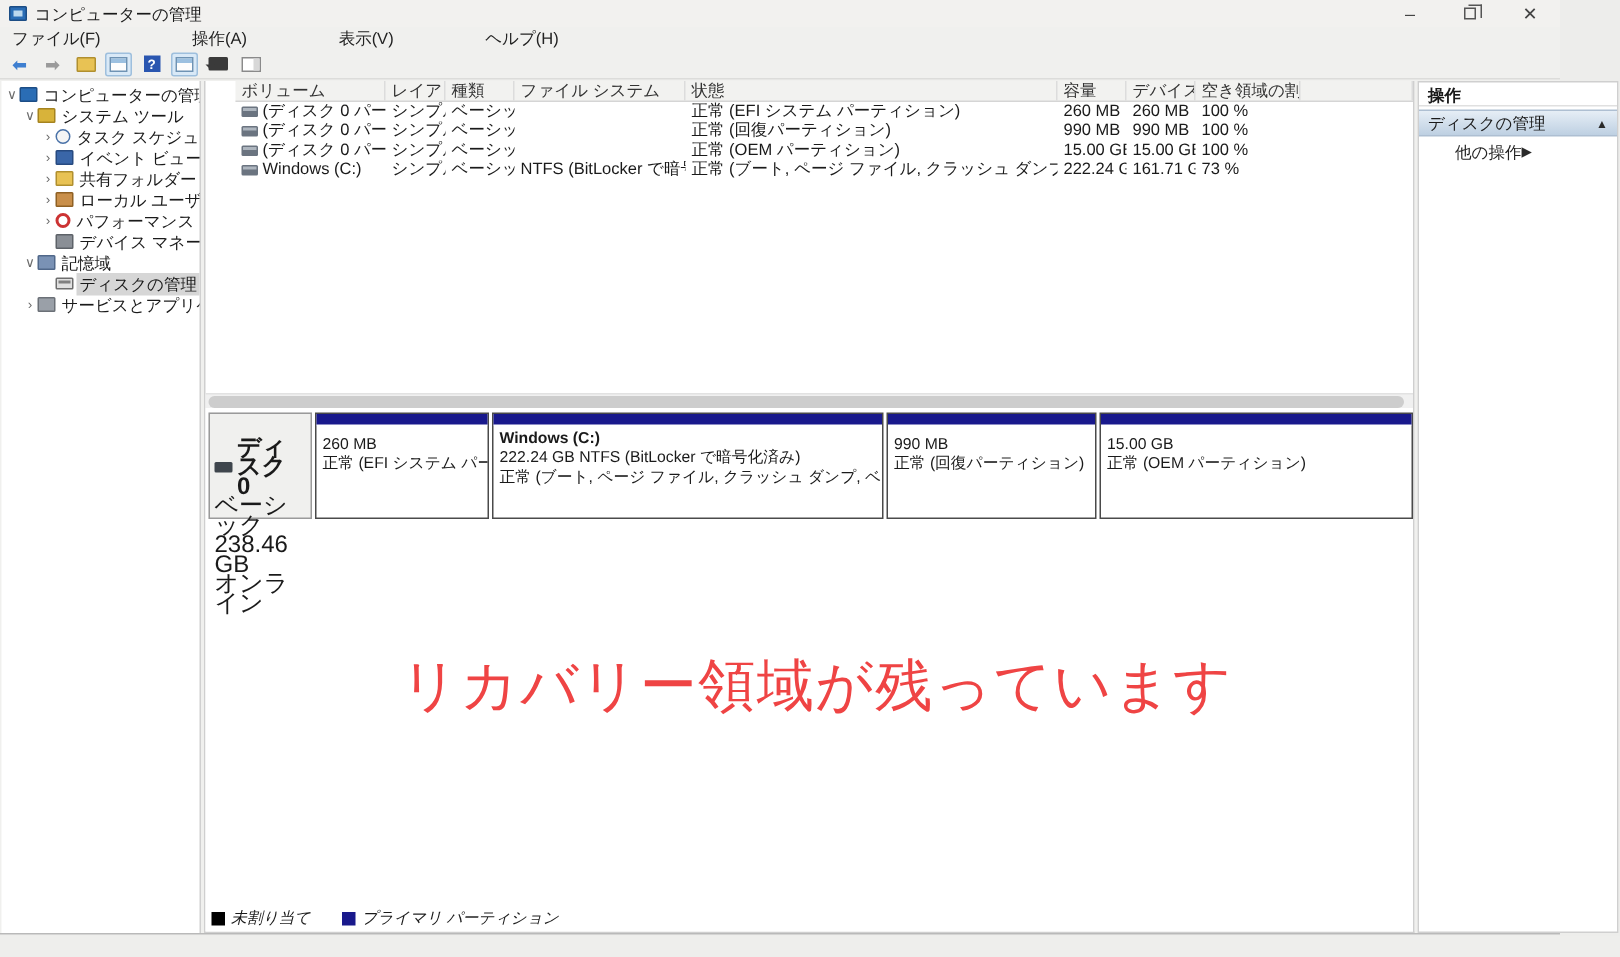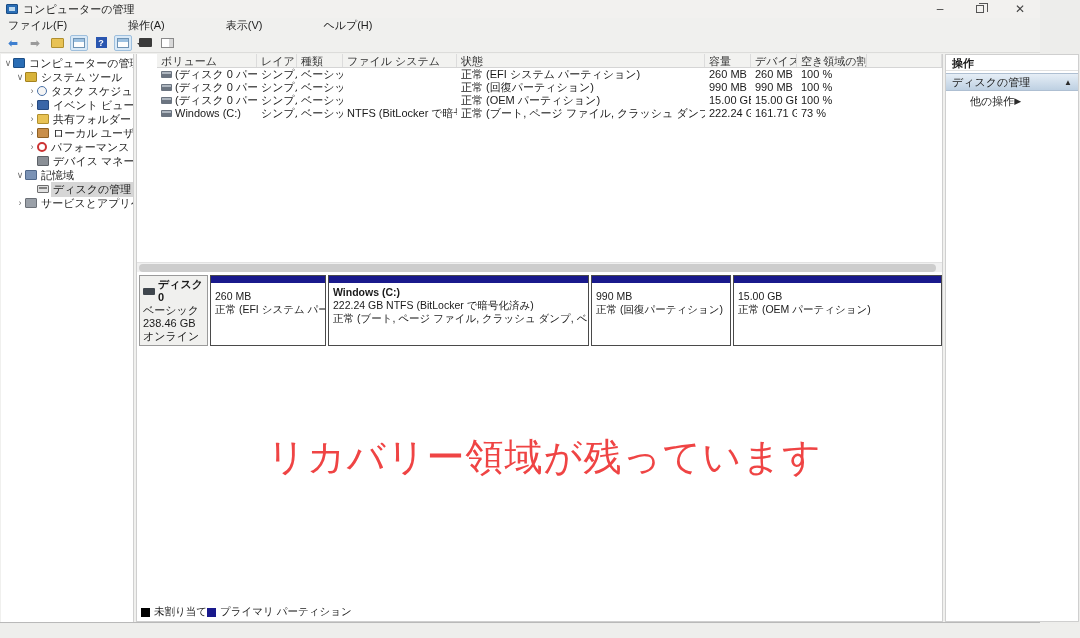--- a/index.html
+++ b/index.html
@@ -71,34 +71,34 @@
   .vol-ico { width:11px; height:7px; background:#6b7480; border-radius:1px; position:relative; flex:none; }
   .vol-ico::after { content:""; position:absolute; left:1px; top:1px; right:1px; height:2px; background:#aeb6bf; }
 
   
   .hscroll { position:absolute; left:0; top:208px; width:100%; height:10px; background:#f0f0f0; border-top:1px solid #e2e2e2; }
   .hscroll .thumb { position:absolute; left:2px; top:1px; height:8px; width:99%; background:#cdcdcd; border-radius:4px; }
 
   
   .disk-pane { position:absolute; left:0; top:218px; width:100%; bottom:0; background:#fff; }
   .disk-row { position:absolute; left:2px; top:3px; display:flex; height:71px; }
-  .disk-label { width:69px; height:71px; border:1px solid #9a9a9a; background:#f0f0ee; font-size:11px; padding:2px 3px; line-height:13px; }
+  .disk-label { width:69px; height:71px; border:1px solid #9a9a9a; background:#f0f0ee; font-size:16px; padding:16px 3px; line-height:13px; }
   .disk-label .dname { font-weight:bold; display:flex; align-items:center; gap:3px; }
   .dl-ico { width:12px; height:7px; background:#3f464d; border-radius:1px; flex:none; }
   .parts { display:flex; gap:2px; margin-left:2px; }
   .part { border:1px solid #4a4a4a; background:#fff; display:flex; flex-direction:column; }
   .part-bar { height:8px; background:#19198c; flex:none; border-bottom:1px solid #fff; }
   .part-body { font-size:10.5px; line-height:13px; padding:6px 4px 0 4px; white-space:nowrap; overflow:hidden; }
   .pw1{width:116px;} .pw2{width:261px;} .pw3{width:140px;} .pw4{width:209px;}
 
   
   .annotation { position:absolute; left:130px; top:160px; width:560px; font-size:38px; letter-spacing:1px; color:#ef4444; white-space:nowrap; }
 
   
-  .legend { position:absolute; left:4px; bottom:2px; display:flex; align-items:flex-start; gap:0; font-size:10.5px; }
+  .legend { position:absolute; left:4px; bottom:2px; display:flex; align-items:flex-start; gap:21px; font-size:10.5px;font-style:italic; }
   .leg-item { display:flex; align-items:center; gap:4px; }
   .swatch { width:9px; height:9px; display:inline-block; }
 
   
   .actions-header { height:16px; font-weight:bold; padding:1px 6px; border-bottom:1px solid #e0e0e0; }
   .action-group { margin-top:2px; height:18px; display:flex; align-items:center; justify-content:space-between; padding:0 6px; background:linear-gradient(#e6eef6,#bed0e2); border-top:1px solid #aebfd2; border-bottom:1px solid #aebfd2; color:#1a1a1a; }
   .action-group .caret { font-size:8px; color:#2a2a2a; }
   .action-item { height:20px; display:flex; align-items:center; justify-content:flex-start; padding:0 8px 0 24px; color:#222; }
   .action-item .caret { font-size:9px; color:#2a2a2a; }
 

